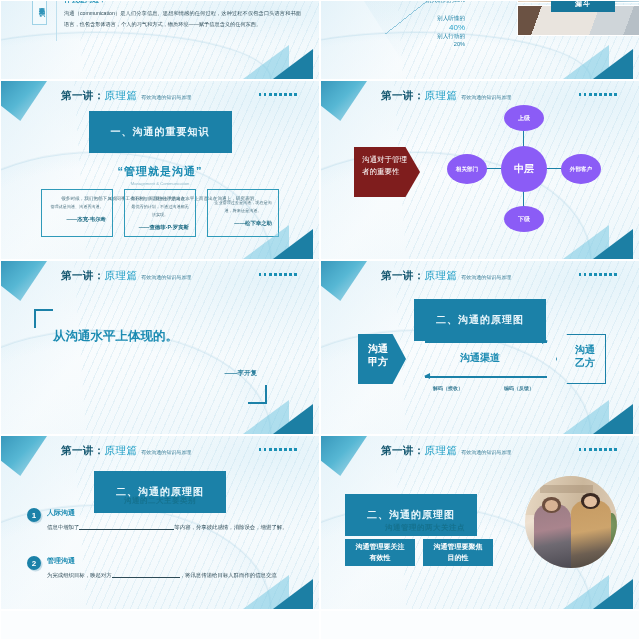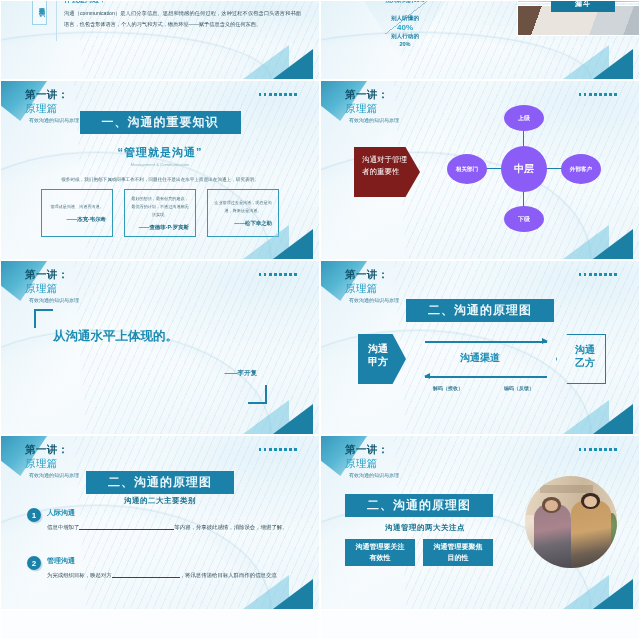--- a/index.html
+++ b/index.html
@@ -37,30 +37,30 @@
     clip-path:polygon(0 0,100% 0,42% 100%,0 62%); opacity:.95; }
   .corner-br{ position:absolute; right:0; bottom:0; width:54px; height:44px; }
   .corner-br i{ position:absolute; display:block; }
   .corner-br i.a{ right:6px; bottom:0; width:40px; height:30px;
     background:#1c7fa4; clip-path:polygon(100% 0,100% 100%,0 100%); }
   .corner-br i.b{ right:30px; bottom:0; width:46px; height:34px;
     background:rgba(120,200,226,.55); clip-path:polygon(100% 0,100% 100%,0 100%); }
 
   
   .hdr{ position:absolute; left:0; top:7px; right:0; height:16px;
-    display:flex; align-items:flex-start; padding-left:24px;flex-direction:column; }
+    display:flex; align-items:center; padding-left:60px; }
   .hdr .t1{ font-size:10.5px; font-weight:bold; color:#12556e; letter-spacing:.4px; }
   .hdr .t2{ font-size:10.5px; font-weight:normal; color:#1a9cc4; letter-spacing:.4px; }
   .hdr .sub{ font-size:5px; color:#3b7e97; margin-left:4px; transform:translateY(1px); }
   .hdr .dots{ position:absolute; right:22px; top:5px; display:flex; gap:2.5px; }
   .hdr .dots span{ width:2.6px; height:2.6px; background:#1a8fb4; display:block; }
 
   
   .sec-title{ display:inline-block; background:#1b81a8; color:#eaf7fc;
-    font-size:12px; letter-spacing:1px; padding:3px 22px; font-weight:600; }
+    font-size:10px; letter-spacing:1px; padding:14px 22px; font-weight:600; }
   .sub-title{ color:#15728f; font-size:7.5px; font-weight:bold; letter-spacing:.5px; }
 
   
   .s1 .vtab{ position:absolute; left:31px; top:-22px; width:15px; height:46px;
     border:1px solid #9fd2e6; background:#f2fafd;
     writing-mode:vertical-rl; text-align:center;
     font-size:6px; color:#2f93b8; font-weight:bold; letter-spacing:1px;
     padding-top:3px; }
   .s1 .q{ position:absolute; left:63px; top:-6px; font-size:7px;
     font-weight:bold; color:#1a8fb4; }
@@ -71,22 +71,22 @@
   
   .funnel{ position:absolute; left:24px; top:-30px; width:120px; height:95px; }
   .funnel .tri{ position:absolute; inset:0;
     background:linear-gradient(180deg, rgba(190,224,238,.30), rgba(190,224,238,0));
     clip-path:polygon(0 0,100% 0,50% 100%);
     border:0; }
   .funnel .tri:before{ content:""; position:absolute; inset:0;
     clip-path:polygon(0 0,100% 0,50% 100%);
     background:
       linear-gradient(to bottom right, transparent calc(50% - .4px), #8fc6dc calc(50% - .4px), #8fc6dc calc(50% + .4px), transparent calc(50% + .4px)); }
-  .funnel .lbl{ position:absolute; width:100%; text-align:center;
-    font-size:5.6px; font-weight:bold; color:#1a7fa3; }
+  .funnel .lbl{ position:absolute; width:100%; text-align:right;
+    font-size:5.6px; font-weight:normal; color:#1a7fa3; }
   .funnel .l0{ top:26px; }
   .funnel .l1{ top:44px; }
   .funnel .l2{ top:52px; font-size:8px; color:#2aa3c9; }
   .funnel .l3{ top:62px; }
   .funnel .l4{ top:70px; }
   .s2 .chip{ position:absolute; right:24px; top:-6px; width:64px; height:17px;
     background:#17769b; color:#fff; font-size:7px; font-weight:bold;
     display:flex; align-items:center; justify-content:center; letter-spacing:1px; }
   .s2 .ph{ position:absolute; background:linear-gradient(120deg,#d8c3ae,#efe6dc 40%,#cfd9de 75%,#b9c6cd);
     border:1px solid #ffffff; }

